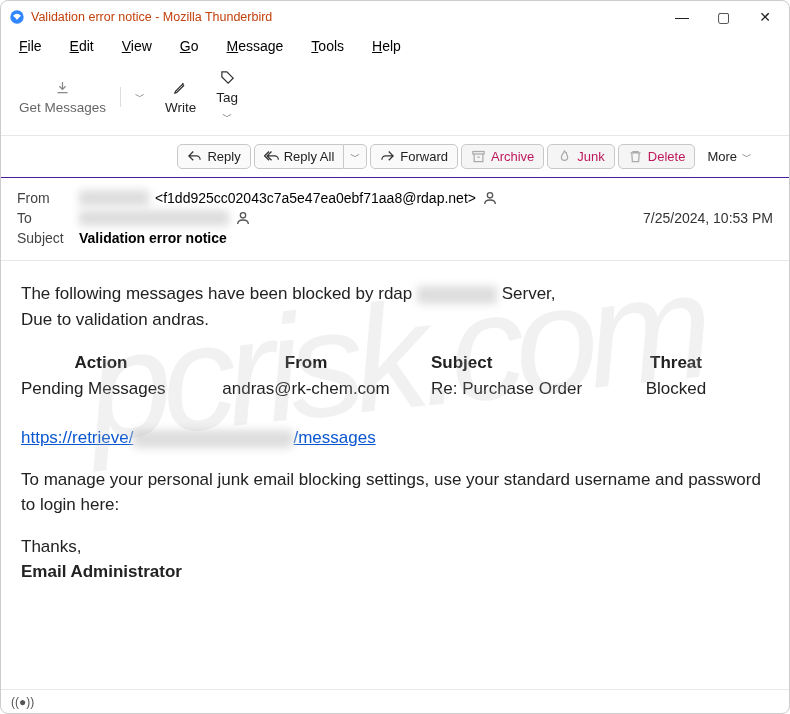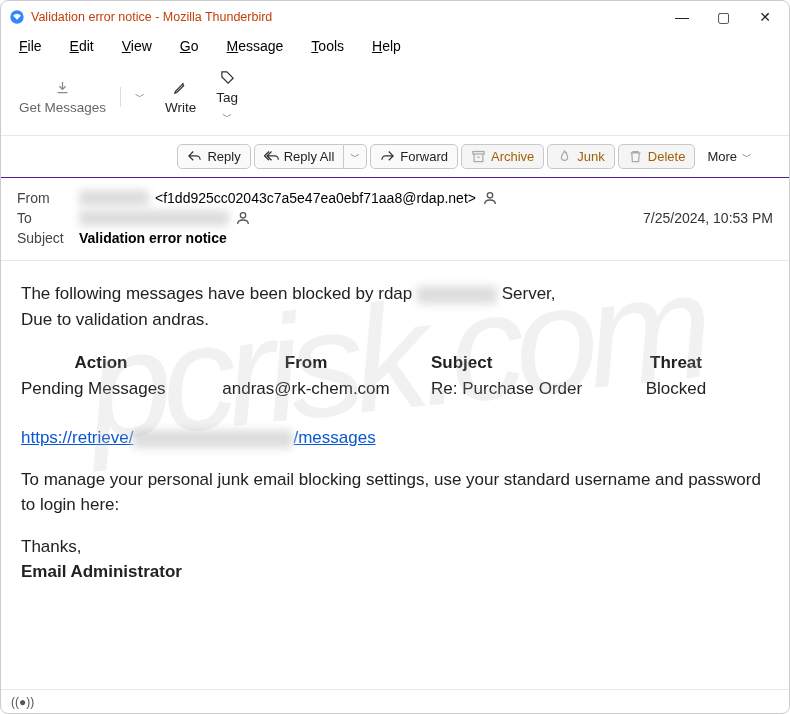--- a/index.html
+++ b/index.html
@@ -10,21 +10,21 @@
 .win-controls { margin-left: auto; display: flex; gap: 30px; padding-right: 10px; }
 .win-controls div { width: 12px; text-align: center; font-size: 14px; color: #222; }
 .menubar { display: flex; gap: 12px; padding: 2px 10px; font-size: 14px; }
 .menubar span { padding: 3px 8px; }
 .menubar span u { text-decoration: underline; }
 .toolbar { display: flex; align-items: center; padding: 6px 10px; border-bottom: 1px solid #e8e8e8; gap: 4px; }
 .tb-btn { display: flex; align-items: center; gap: 5px; padding: 4px 7px; border: 1px solid transparent; border-radius: 4px; color: #666; font-size: 13.5px; flex-direction: column; }
 .tb-sep { width: 1px; height: 20px; background: #ddd; margin: 0 2px; }
 .action-bar { display: flex; justify-content: flex-end; padding: 8px 28px; gap: 3px; border-bottom: 1px solid #4c1d95; flex-wrap: wrap; }
 .act-btn { display: flex; align-items: center; gap: 5px; padding: 4px 9px; border: 1px solid #c8c8c8; border-radius: 5px; background: #fafafa; font-size: 13px; color: #222; }
-.act-btn.disabled { color: #a16207; background: #f5f5f5; }
+.act-btn.disabled { color: #be185d; background: #f5f5f5; }
 .act-group { display: flex; }
 .act-group .act-btn { border-radius: 5px 0 0 5px; }
 .act-group .act-drop { border: 1px solid #c8c8c8; border-left: none; border-radius: 0 5px 5px 0; padding: 4px 6px; background: #fafafa; display: flex; align-items: center; }
 .headers { padding: 8px 16px 10px 16px; border-bottom: 1px solid #e8e8e8; font-size: 14px; }
 .hdr-row { display: flex; align-items: center; margin: 4px 0; }
 .hdr-label { width: 62px; color: #444; }
 .hdr-value { flex: 1; display: flex; align-items: center; gap: 6px; }
 .hdr-date { margin-left: auto; color: #333; }
 .subject-val { font-weight: 600; }
 .blur { filter: blur(4px); background: #ddd; color: transparent; border-radius: 3px; display: inline-block; }

